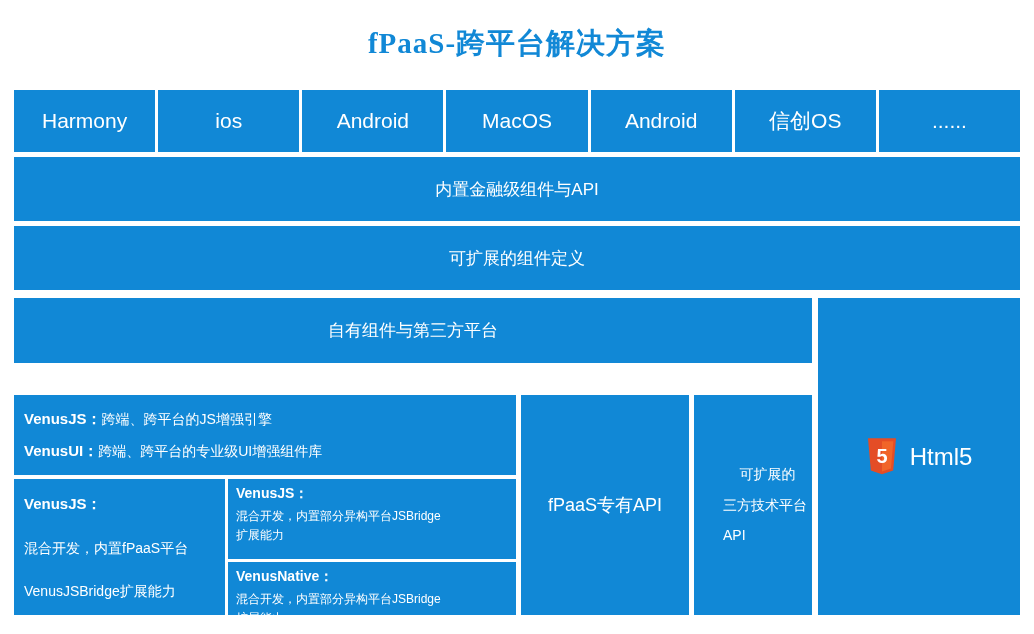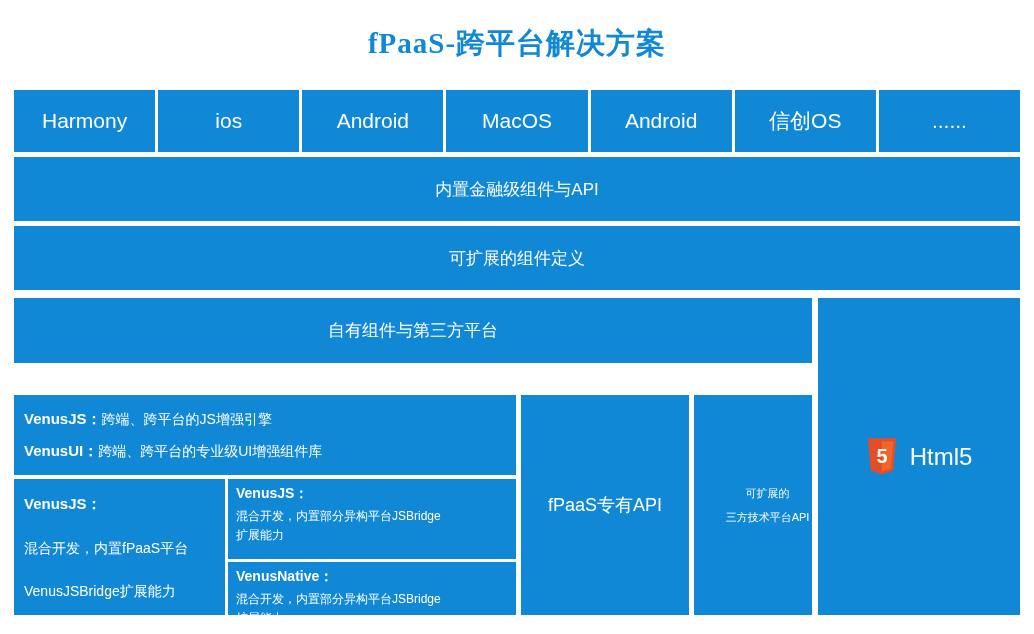--- a/index.html
+++ b/index.html
@@ -76,21 +76,21 @@
   .mid-box .desc { font-size: 12px; line-height: 1.6; }
 
   .fpaas-api {
     width: 168px;
     display: flex; align-items: center; justify-content: center;
     font-size: 18px;
   }
   .ext-api {
     flex: 1;
     display: flex; flex-direction: column; align-items: center; justify-content: center;
-    font-size: 11px; line-height: 2.2; padding-left: 29px;
+    font-size: 14px; line-height: 2.2; padding-left: 29px;
   }
 
   .html5-box {
     width: 202px;
     display: flex; align-items: center; justify-content: center; gap: 12px;
     font-size: 24px;
   }
   .html5-logo { width: 32px; height: 38px; display: block; }
 </style>
 </head>

